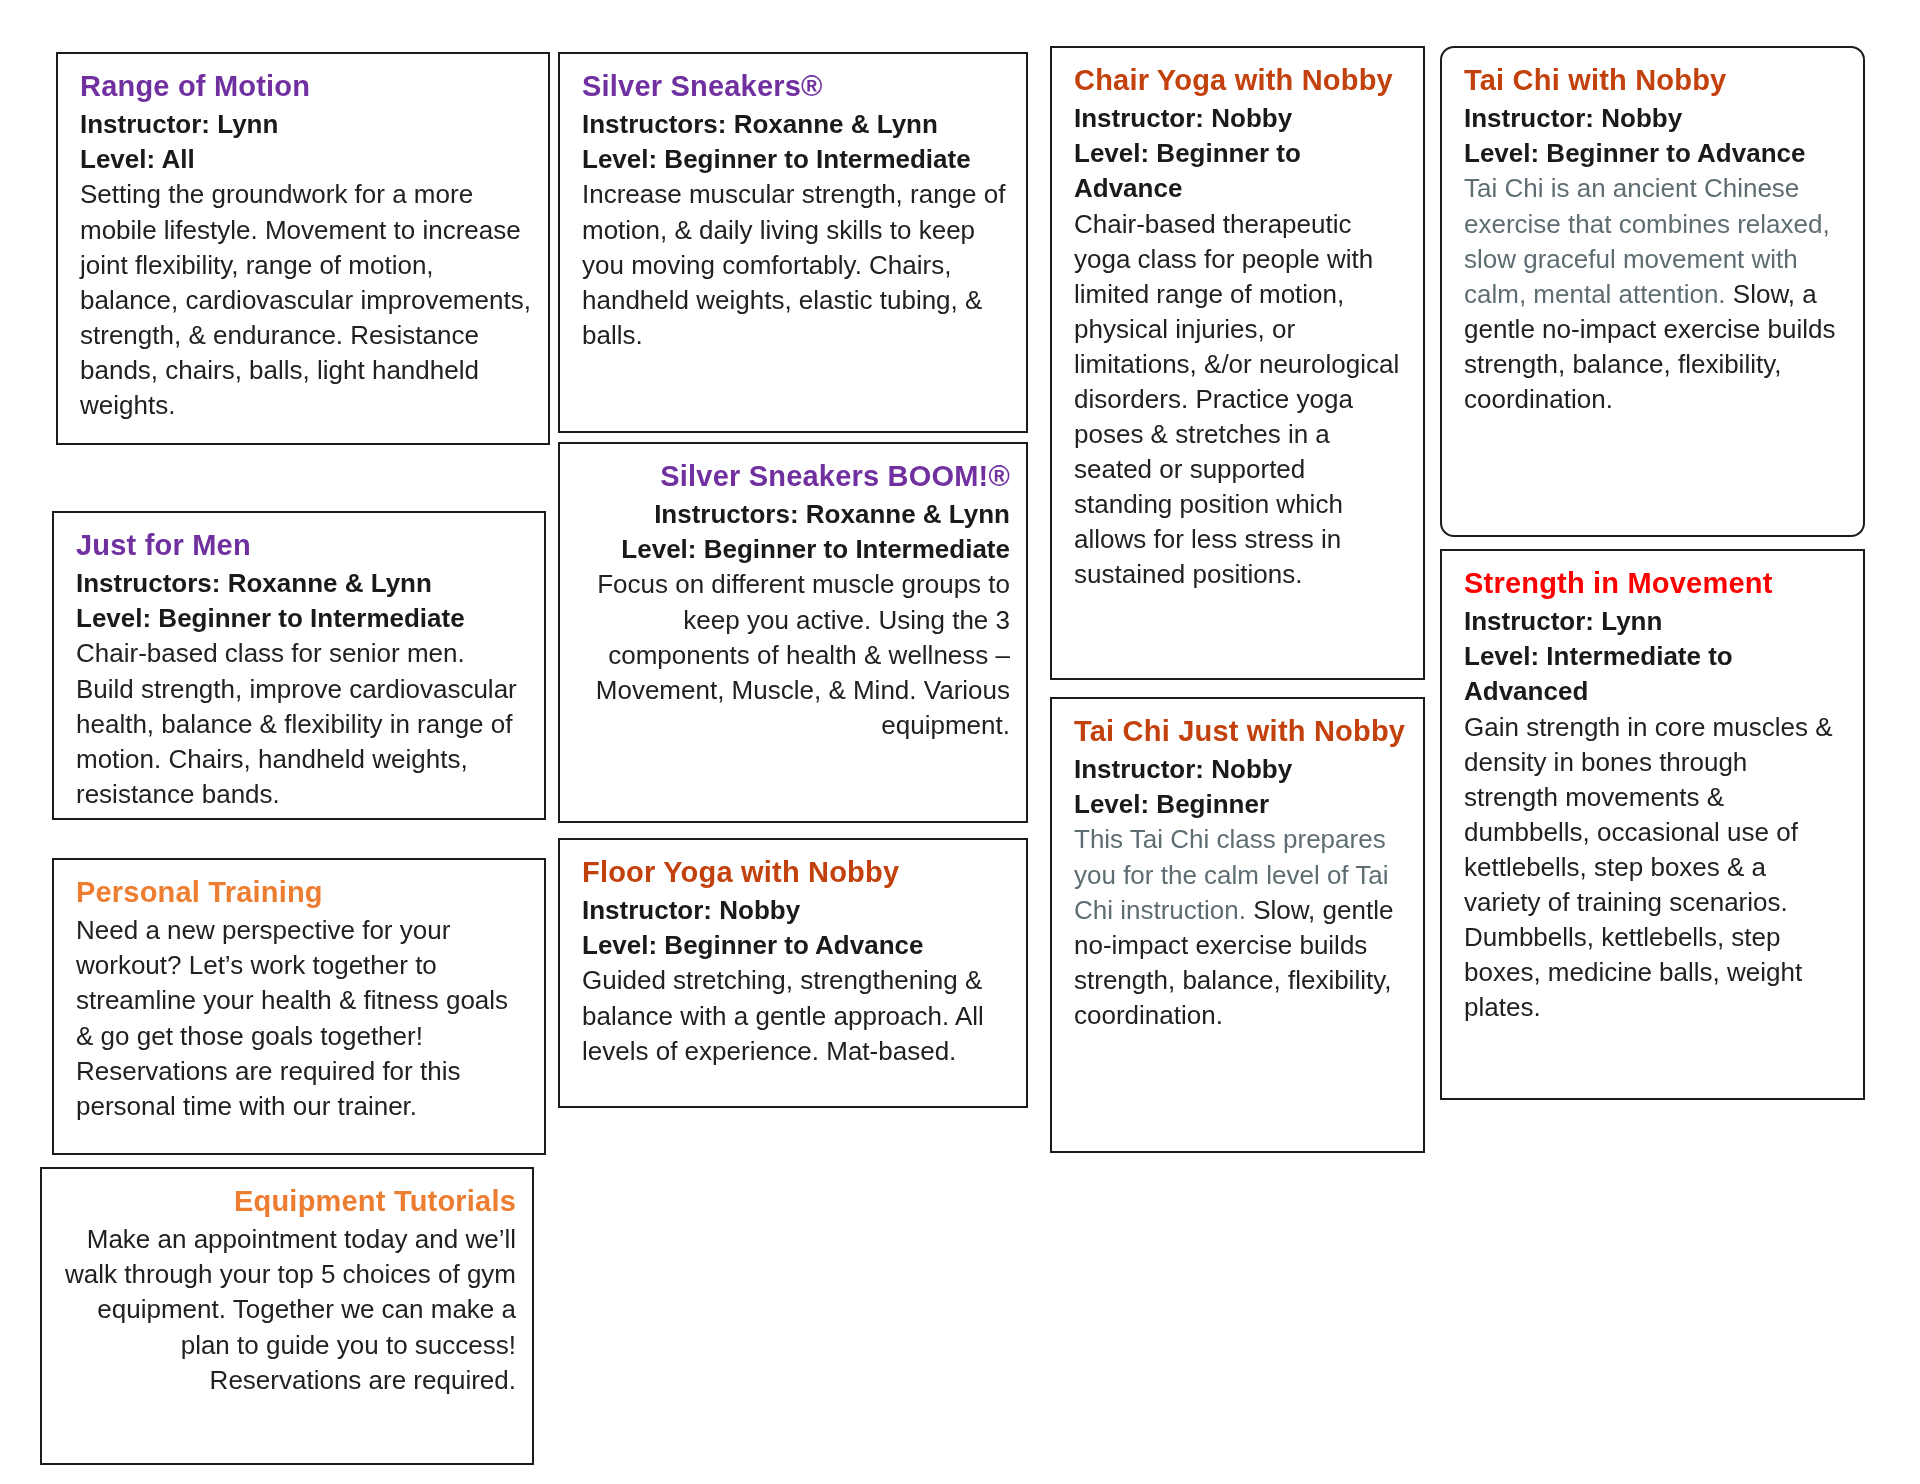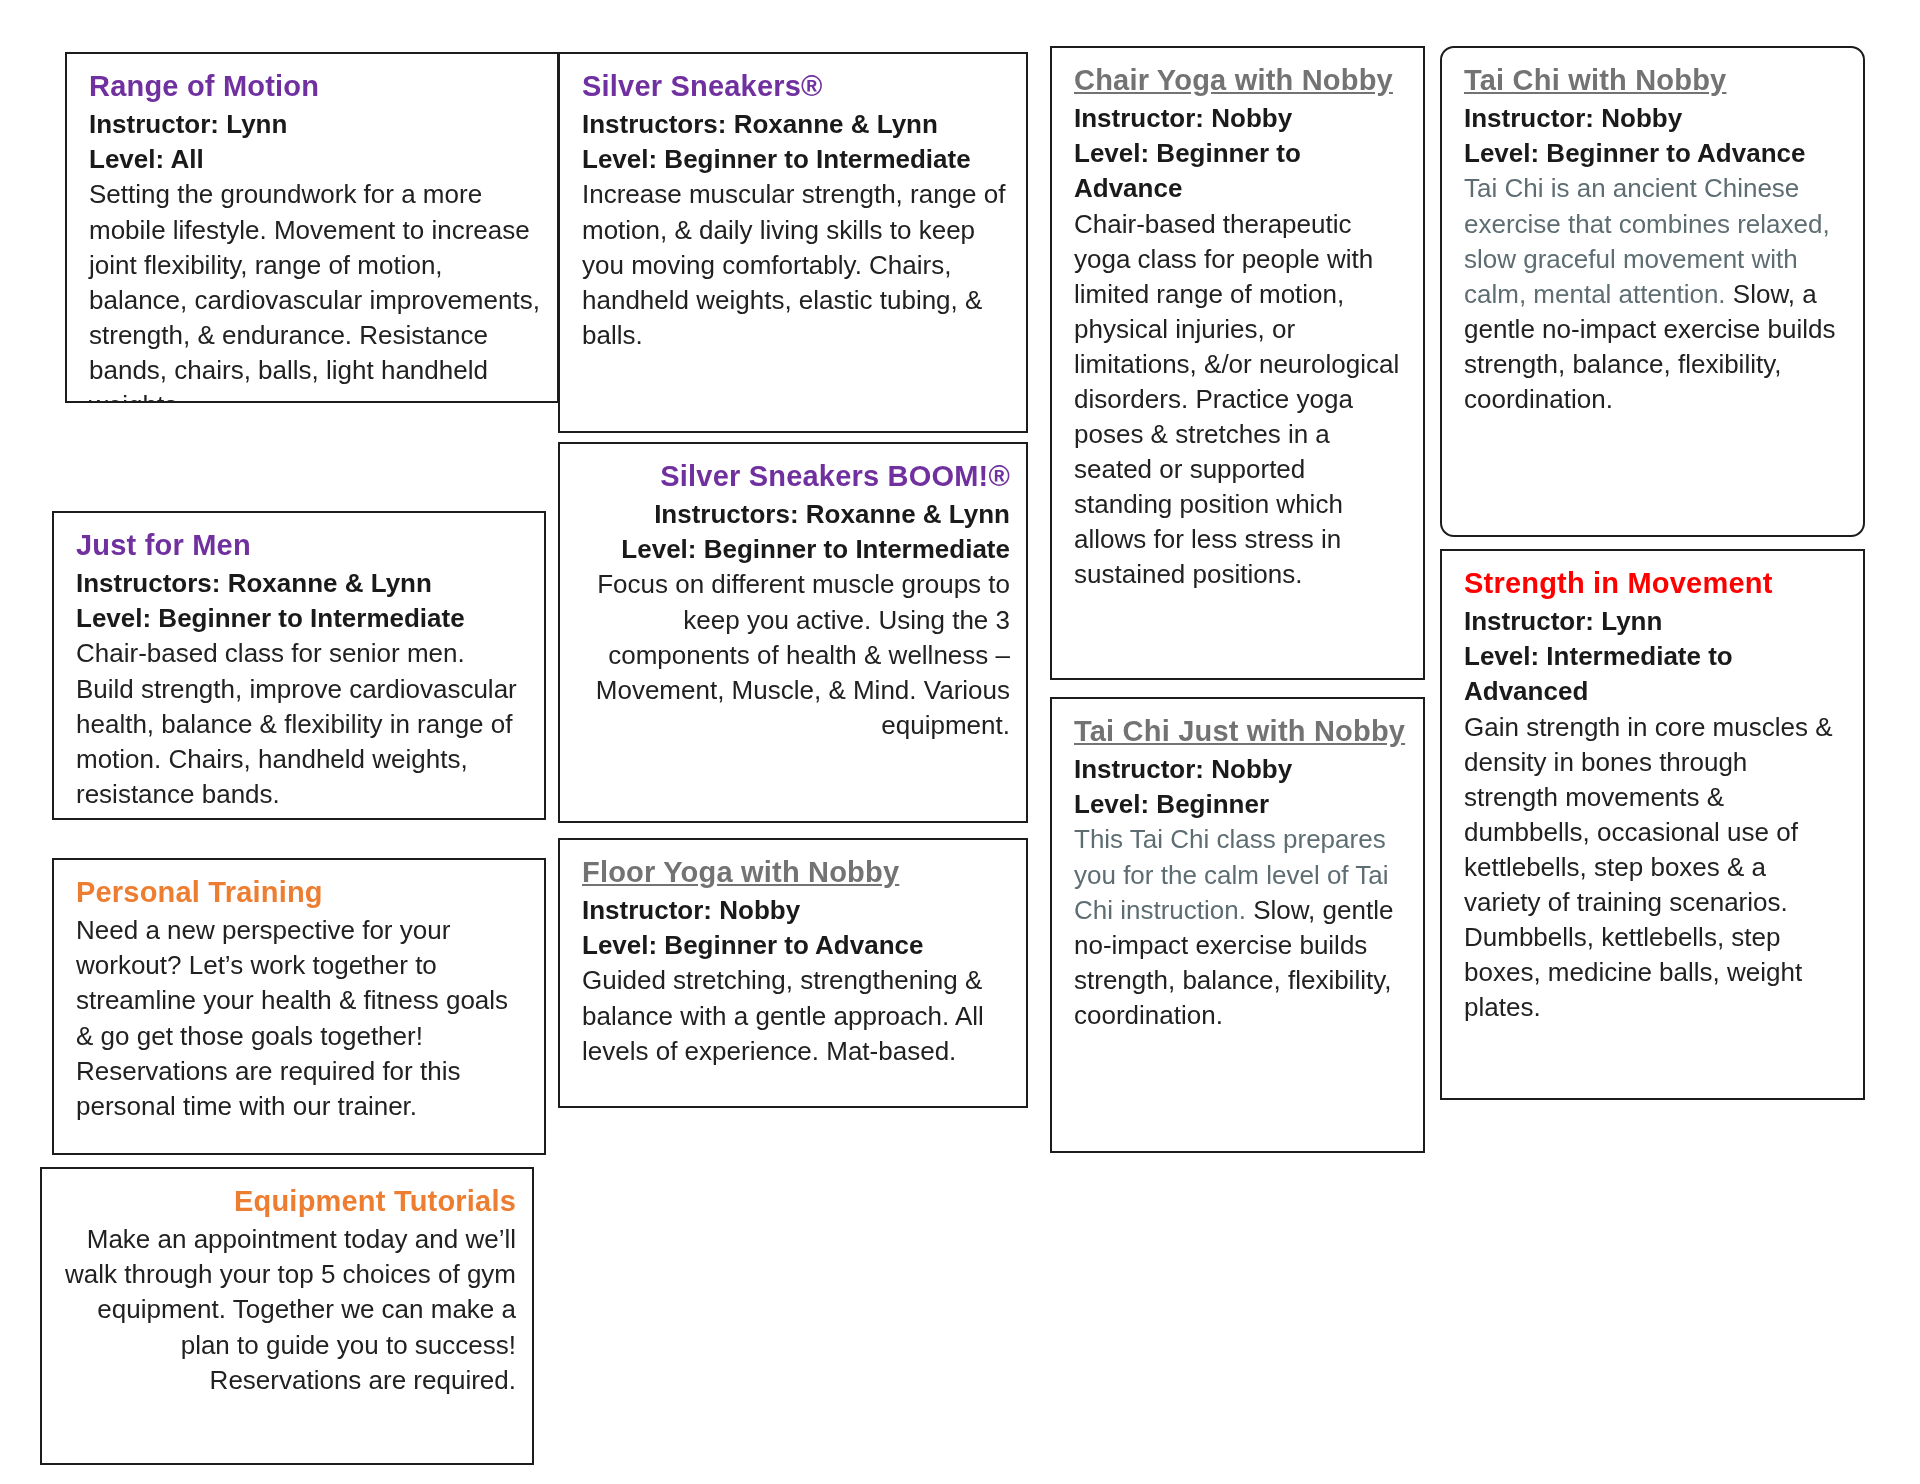--- a/index.html
+++ b/index.html
@@ -25,21 +25,21 @@
   }
   .card h2 {
     margin: 0 0 3px 0;
     font-size: 29px;
     line-height: 1.25;
     font-weight: bold;
     letter-spacing: 0.2px;
   }
   .title-purple { color: #7030a0; }
   .title-orange { color: #ed7d31; }
-  .title-green  { color: #737373; text-decoration: underline; }
+  .title-green  { color: #c2410c; }
   .title-red    { color: #ff0000; }
   .meta {
     margin: 0;
     font-size: 26px;
     line-height: 1.35;
     font-weight: bold;
     color: #1a1a1a;
   }
   .body {
     margin: 0;
@@ -47,21 +47,21 @@
     line-height: 1.35;
     color: #212121;
   }
   .muted { color: #5d6d72; }
 </style>
 </head>
 <body>
 
 <div class="page">
 
-  <section class="card" style="left:65px; top:52px; width:494px; height:351px;">
+  <section class="card" style="left:56px; top:52px; width:494px; height:393px;">
     <h2 class="title-purple">Range of Motion</h2>
     <p class="meta">Instructor: Lynn</p>
     <p class="meta">Level: All</p>
     <p class="body"><span>Setting the groundwork for a more mobile lifestyle. Movement to increase joint flexibility, range of motion, balance, cardiovascular improvements, strength, &amp; endurance. Resistance bands, chairs, balls, light handheld weights.</span></p>
   </section>
 
   <section class="card" style="left:52px; top:511px; width:494px; height:309px;">
     <h2 class="title-purple">Just for Men</h2>
     <p class="meta">Instructors: Roxanne &amp; Lynn</p>
     <p class="meta">Level: Beginner to Intermediate</p>

